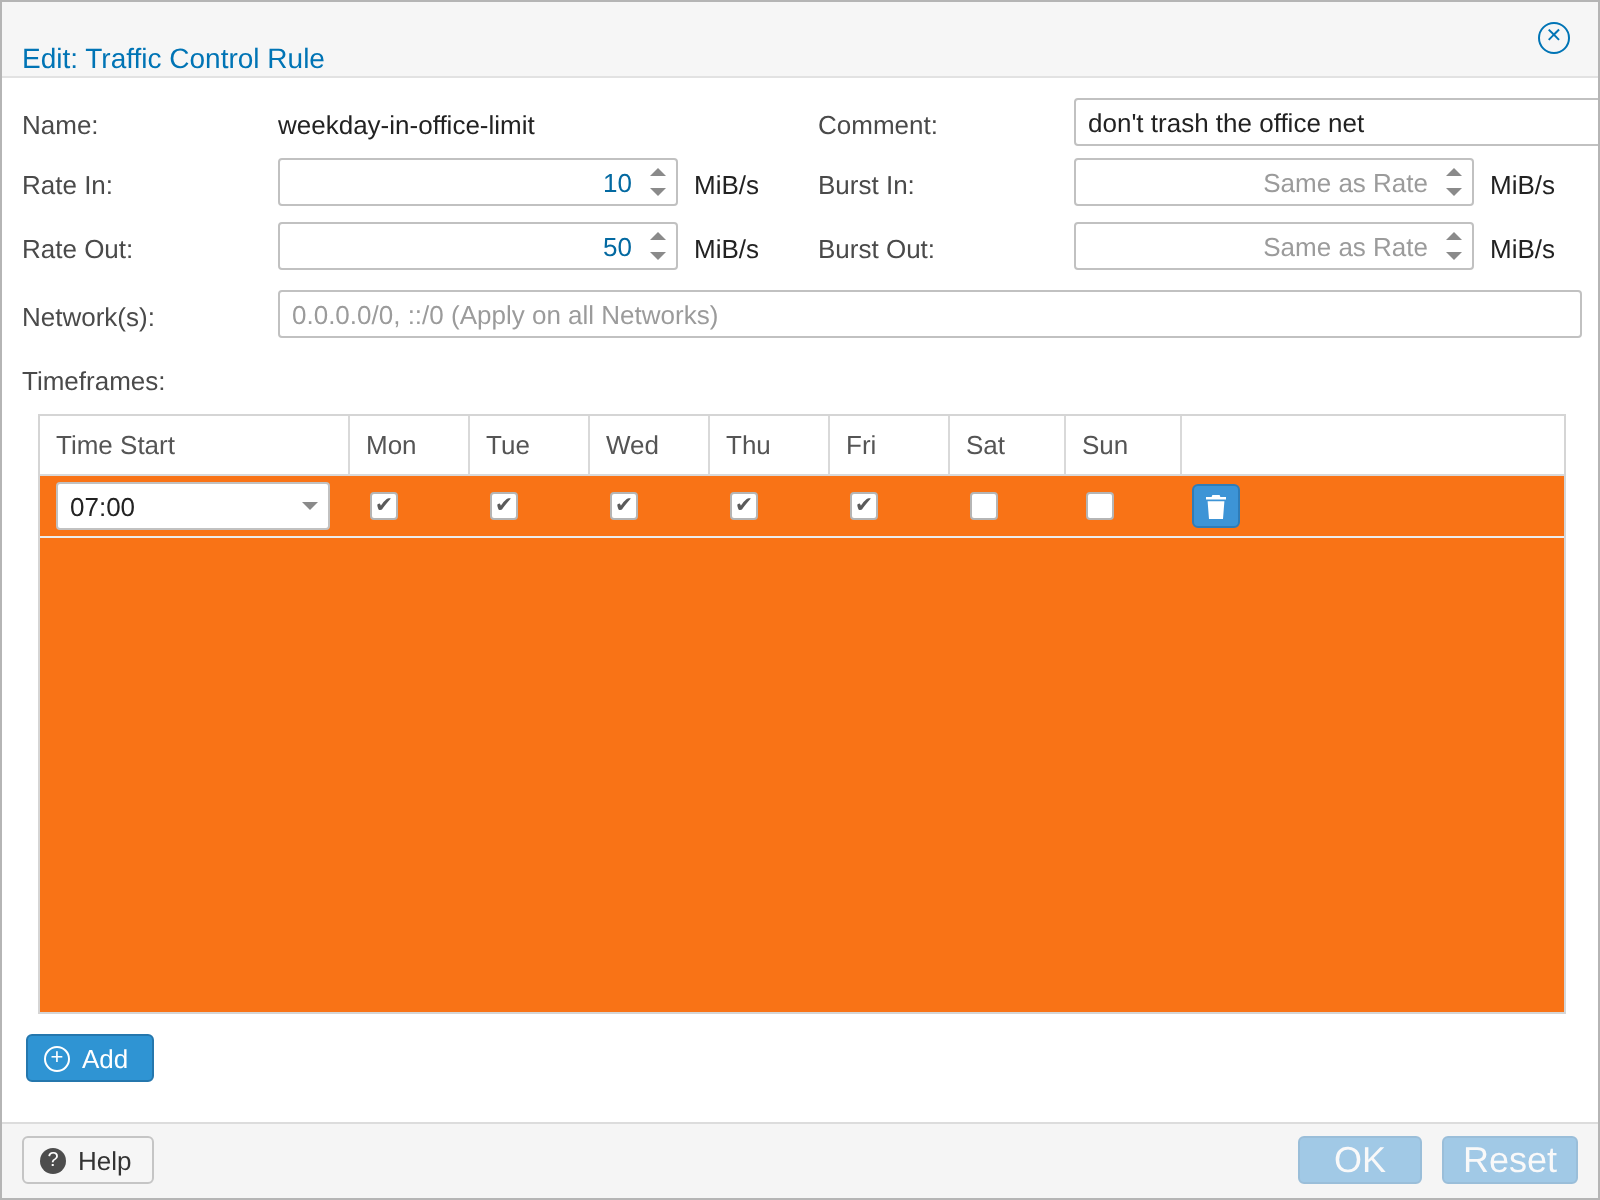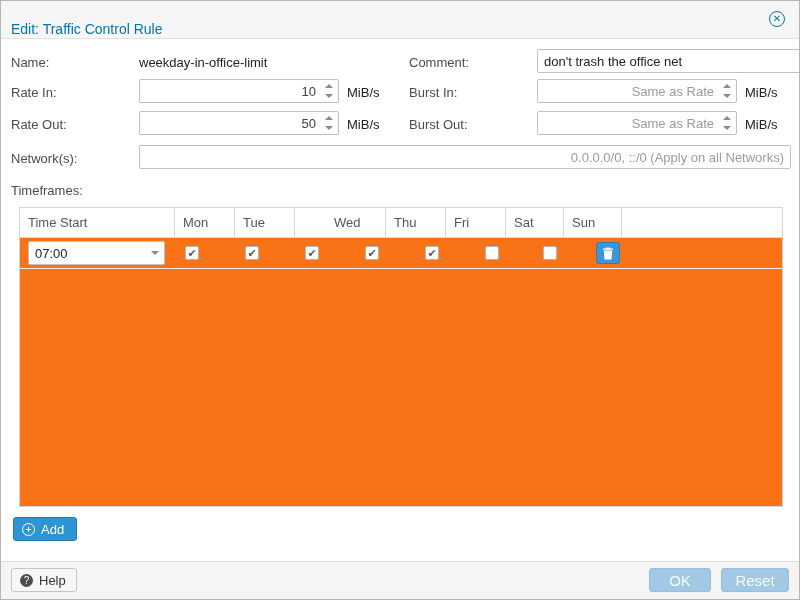--- a/index.html
+++ b/index.html
@@ -18,21 +18,21 @@
   .lbl { position:absolute; color:#4a4a4a; }
   .static-value { position:absolute; color:#222; }
   .unit { position:absolute; color:#222; }
 
   .tinput { position:absolute; box-sizing:border-box; height:24px; border:1px solid #c1c1c1;
             border-radius:2px; font:inherit; color:#222; padding:0 6px; background:#fff; }
   .tinput::placeholder { color:#9b9b9b; opacity:1; }
 
   .numfield { position:absolute; height:24px; }
   .numfield input { width:100%; height:100%; box-sizing:border-box; border:1px solid #c1c1c1;
-                    border-radius:2px; font:inherit; color:#404040; background:#fff;
+                    border-radius:2px; font:inherit; color:#0369a1; background:#fff;
                     text-align:right; padding:0 22px 0 6px; }
   .numfield input::placeholder { color:#9b9b9b; opacity:1; }
   .spin-up, .spin-down { position:absolute; right:6px; width:0; height:0;
                          border-left:4px solid transparent; border-right:4px solid transparent; cursor:pointer; }
   .spin-up  { top:5px;    border-bottom:4px solid #8a8a8a; }
   .spin-down{ bottom:5px; border-top:4px solid #8a8a8a; }
 
   
   .table { position:absolute; box-sizing:border-box; background:#f97316; border:1px solid #d5d5d5; }
   .thead { display:flex; height:30px; box-sizing:border-box; border-bottom:1px solid #d9d9d9; background:#fff; }
@@ -64,21 +64,21 @@
                font-size:11px; line-height:11px; text-align:center; }
 
   
   .footer { position:absolute; left:0; right:0; bottom:0; height:37px; background:#f5f5f5;
             border-top:1px solid #dcdcdc; }
   .help-btn { position:absolute; left:10px; top:6px; height:24px; padding:0 10px 0 8px;
               background:#f6f6f6; border:1px solid #c5c5c5; border-radius:3px; color:#333;
               display:flex; align-items:center; gap:6px; font:inherit; font-size:13px; cursor:pointer; }
   .help-icon { width:13px; height:13px; border-radius:50%; background:#4d4d4d; color:#fff;
                font-size:10px; line-height:13px; text-align:center; }
-  .pbtn { position:absolute; top:6px; height:24px; border-radius:3px; font:inherit; font-size:15px;
+  .pbtn { position:absolute; top:6px; height:24px; border-radius:3px; font:inherit; font-size:18px;
           background:#3d94d6; border:1px solid #2e7cb8; color:#fff; opacity:0.45; cursor:default; }
 </style>
 </head>
 <body>
 
 <div class="dialog">
 
   <div class="titlebar">
     <span class="title">Edit: Traffic Control Rule</span>
     <span class="close">✕</span>
@@ -116,30 +116,30 @@
 
   <span class="lbl" style="left:408px; top:116px;">Burst Out:</span>
   <div class="numfield" style="left:536px; top:110px; width:200px;">
     <input placeholder="Same as Rate" style="">
     <span class="spin-up"></span>
     <span class="spin-down"></span>
   </div>
   <span class="unit" style="left:744px; top:116px;">MiB/s</span>
 
   <span class="lbl" style="left:10px; top:150px;">Network(s):</span>
-  <input class="tinput" style="left: 138px; top: 144px; width: 652px; text-align: right;" placeholder="0.0.0.0/0, ::/0 (Apply on all Networks)">
+  <input class="tinput" style="left: 138px; top: 144px; width: 652px;" placeholder="0.0.0.0/0, ::/0 (Apply on all Networks)">
 
   <span class="lbl" style="left:10px; top:182px;">Timeframes:</span>
 
   <div class="table" style="left:18px; top:206px; width:764px; height:300px;">
     <div class="thead">
       <div class="th" style="width:155px;">Time Start</div>
       <div class="th" style="width:60px;">Mon</div>
       <div class="th" style="width:60px;">Tue</div>
-      <div class="th" style="width:60px;margin-left:31px;">Wed</div>
+      <div class="th" style="width:60px;">Wed</div>
       <div class="th" style="width:60px;">Thu</div>
       <div class="th" style="width:60px;">Fri</div>
       <div class="th" style="width:58px;">Sat</div>
       <div class="th" style="width:58px;">Sun</div>
       <div class="th" style="width:34px;"></div>
     </div>
 
     <div class="trow">
       <div class="td" style="width:155px;">
         <div class="combo">

